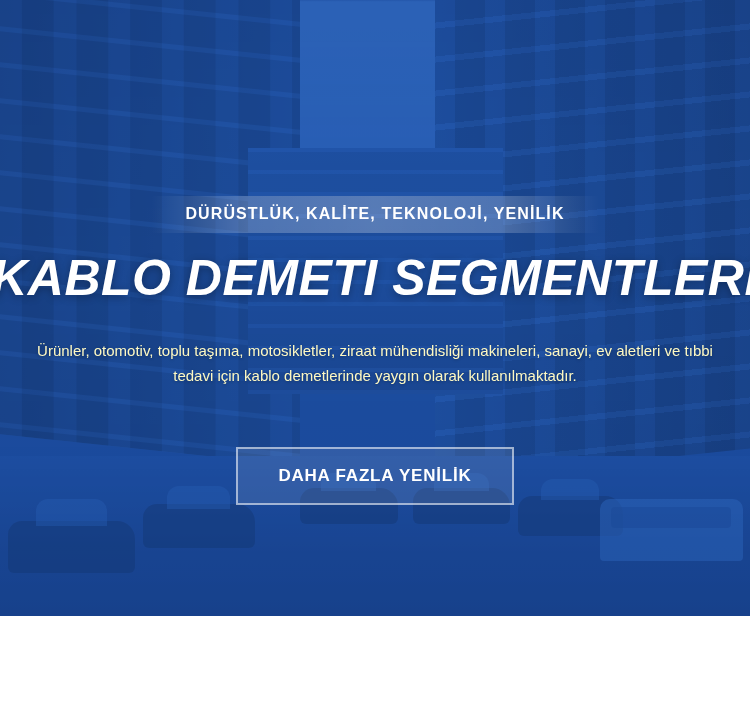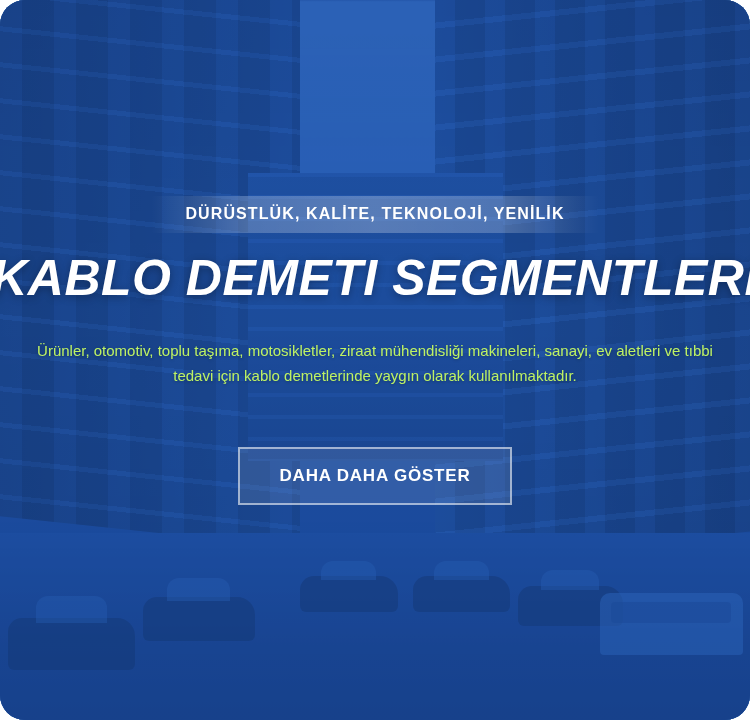--- a/index.html
+++ b/index.html
@@ -7,24 +7,23 @@
   html, body {
     width: 750px;
     height: 720px;
     overflow: hidden;
     font-family: "Liberation Sans", sans-serif;
   }
 
   .hero {
     position: relative;
     width: 750px;
-    height: 720px;
+    height: 616px;
     overflow: hidden;
     background: #2f6fc4;
-    border-radius: 25px;
   }
 
   
   .photo {
     position: absolute;
     inset: 0;
     background: #3a6fae;
   }
 
   
@@ -210,21 +209,21 @@
     color: #ffffff;
     text-shadow: 0 2px 8px rgba(0,0,0,0.3);
     white-space: nowrap;
   }
 
   .desc {
     margin-top: 32px;
     max-width: 700px;
     font-size: 15px;
     line-height: 1.65;
-    color: #bef264;
+    color: #fef9c3;
     text-shadow: 0 1px 3px rgba(0,0,0,0.25);
   }
 
   .cta {
     margin-top: 58px;
     display: inline-block;
     padding: 17px 40px;
     font-size: 17px;
     font-weight: bold;
     letter-spacing: 0.8px;
@@ -258,16 +257,16 @@
   <div class="overlay2"></div>
 
   <div class="content">
     <div class="eyebrow">DÜRÜSTLÜK, KALİTE, TEKNOLOJİ, YENİLİK</div>
 
 
     <h1 class="title">KABLO DEMETI SEGMENTLERI</h1>
 
     <p class="desc">Ürünler, otomotiv, toplu taşıma, motosikletler, ziraat mühendisliği makineleri, sanayi, ev aletleri ve tıbbi tedavi için kablo demetlerinde yaygın olarak kullanılmaktadır.</p>
 
-    <a class="cta">DAHA DAHA GÖSTER</a>
+    <a class="cta">DAHA FAZLA YENİLİK</a>
   </div>
 
 </div>
 
 </body></html>

